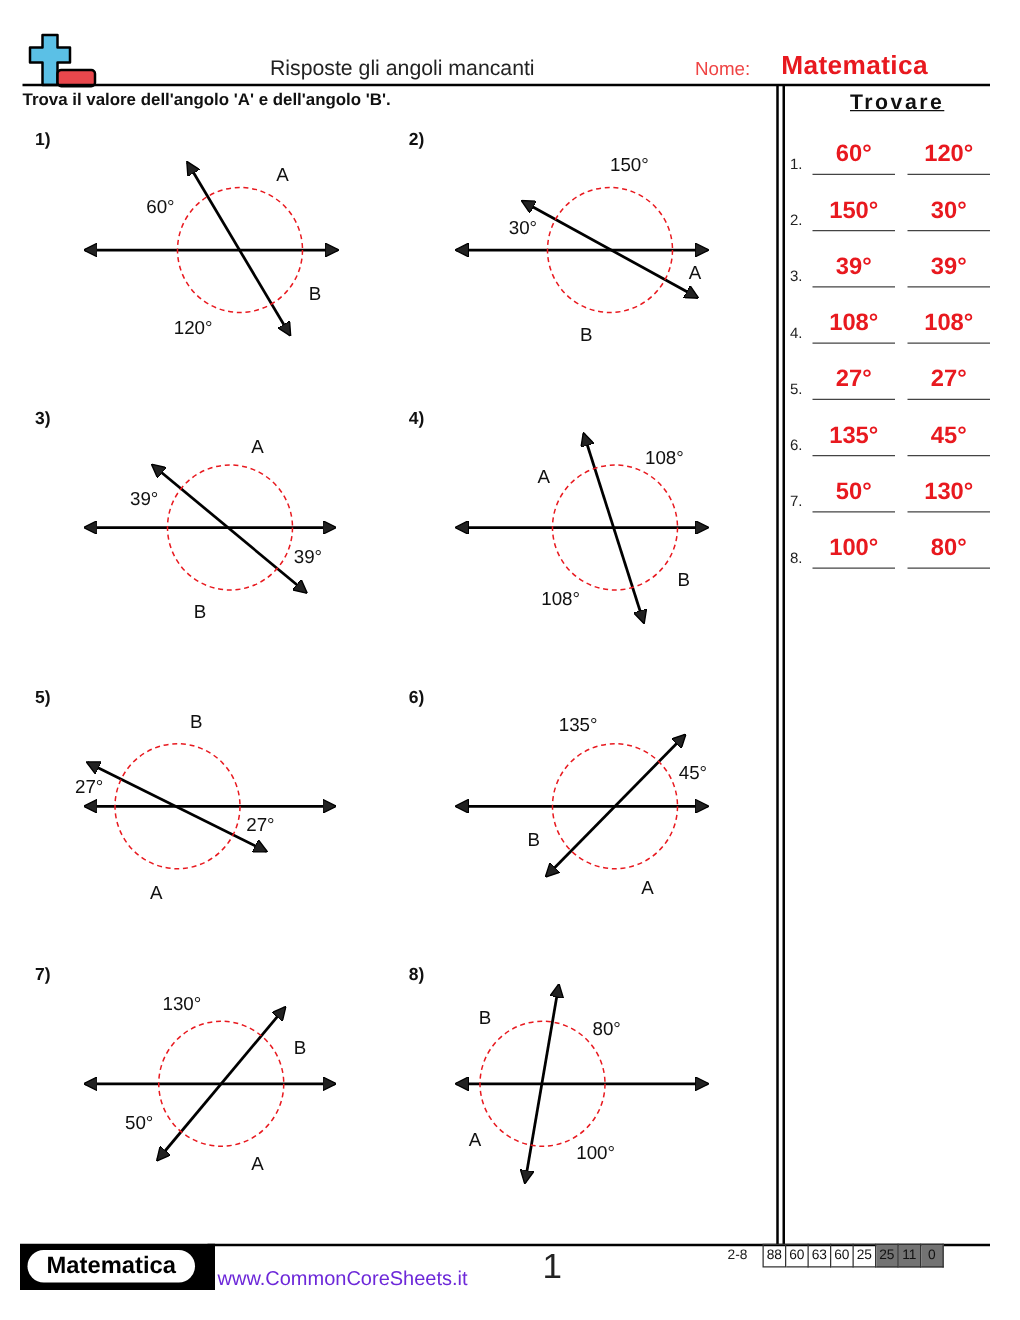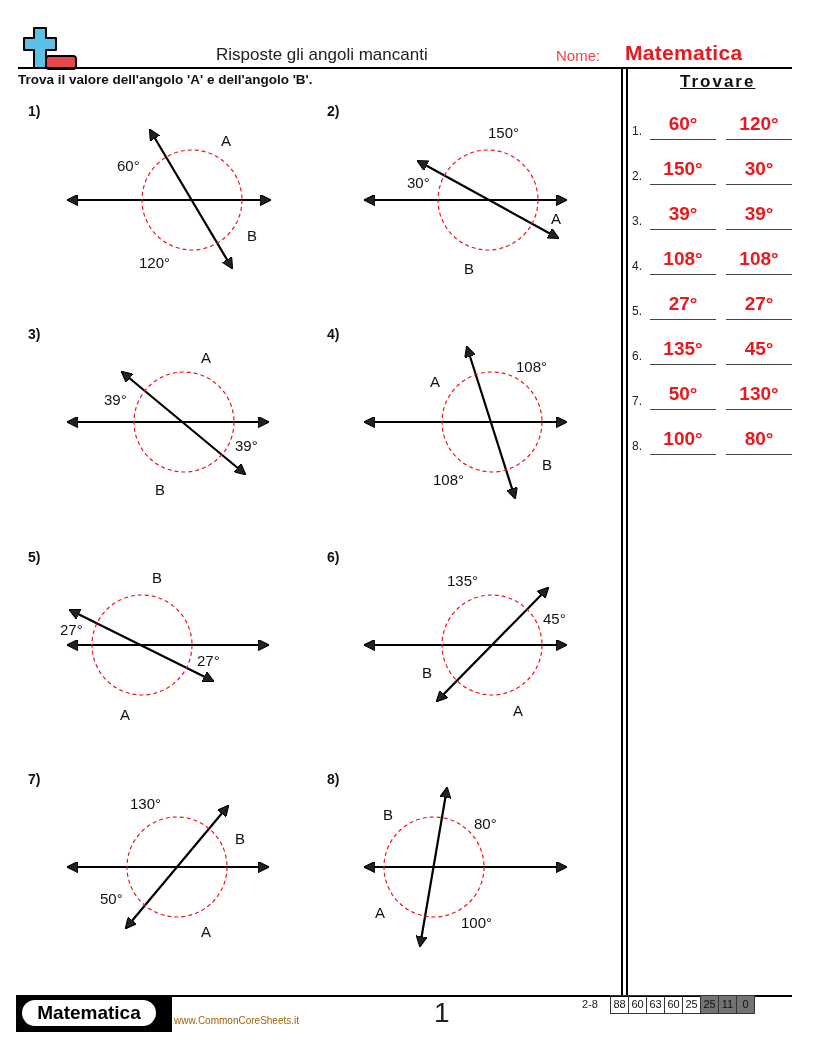--- a/index.html
+++ b/index.html
@@ -16,21 +16,21 @@
   .risp { left:680px; top:72px; font-size:17px; font-weight:bold; letter-spacing:2px; text-decoration:underline; }
   .ans-row { left:630px; width:170px; height:30px; }
   .ans-num { position:absolute; left:2px; bottom:2px; font-size:12px; color:#222; }
   .ans-box { position:absolute; bottom:0; width:66px; height:28px; border-bottom:1.5px solid #444; text-align:center; font-size:19px; font-weight:bold; color:#e8191f; line-height:26px; }
   .ans-a { left:20px; } .ans-b { left:96px; }
   .prob-num { font-size:14px; font-weight:bold; }
   .diagram { left:0; top:0; width:620px; height:1000px; }
   .footer-line { left:166px; top:995px; width:626px; height:1.5px; background:#000; }
   .brand { left:16px; top:995px; width:156px; height:37px; background:#000; }
   .brand-pill { position:absolute; left:6px; top:5px; width:134px; height:26px; background:#fff; border-radius:14px; text-align:center; font-weight:bold; font-size:19px; line-height:26px; color:#000; }
-  .site { left:174px; top:1015px; font-size:10px; color:#a16207; }
+  .site { left:174px; top:1015px; font-size:16px; color:#6d28d9; }
   .page { left:434px; top:997px; font-size:28px; color:#222; }
   .score-label { left:582px; top:998px; font-size:11px; color:#222; }
   .scores { left:610px; top:995px; display:flex; }
   .scores div { width:17px; height:17px; border:1px solid #333; border-left:none; font-size:11px; text-align:center; line-height:17px; }
   .scores div:first-child { border-left:1px solid #333; }
   .scores .hl { background:#737373; }
 </style>
 </head>
 <body>
 

